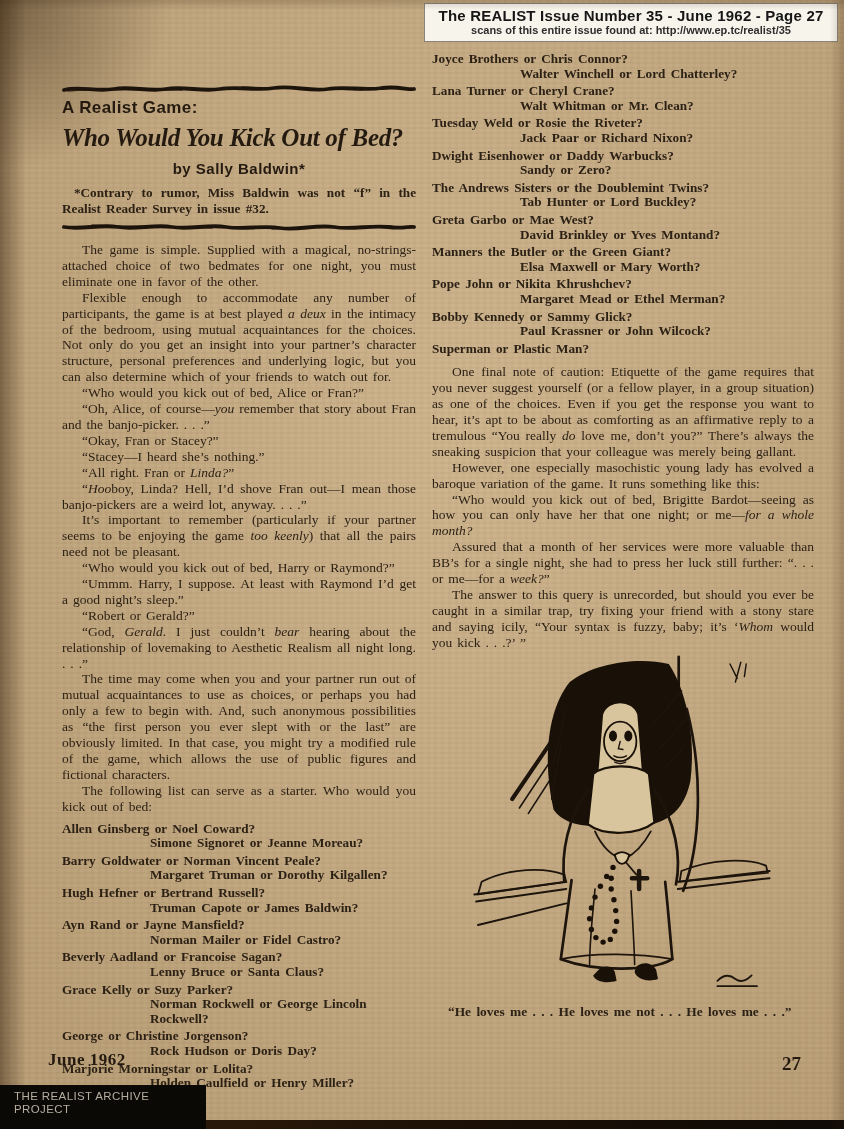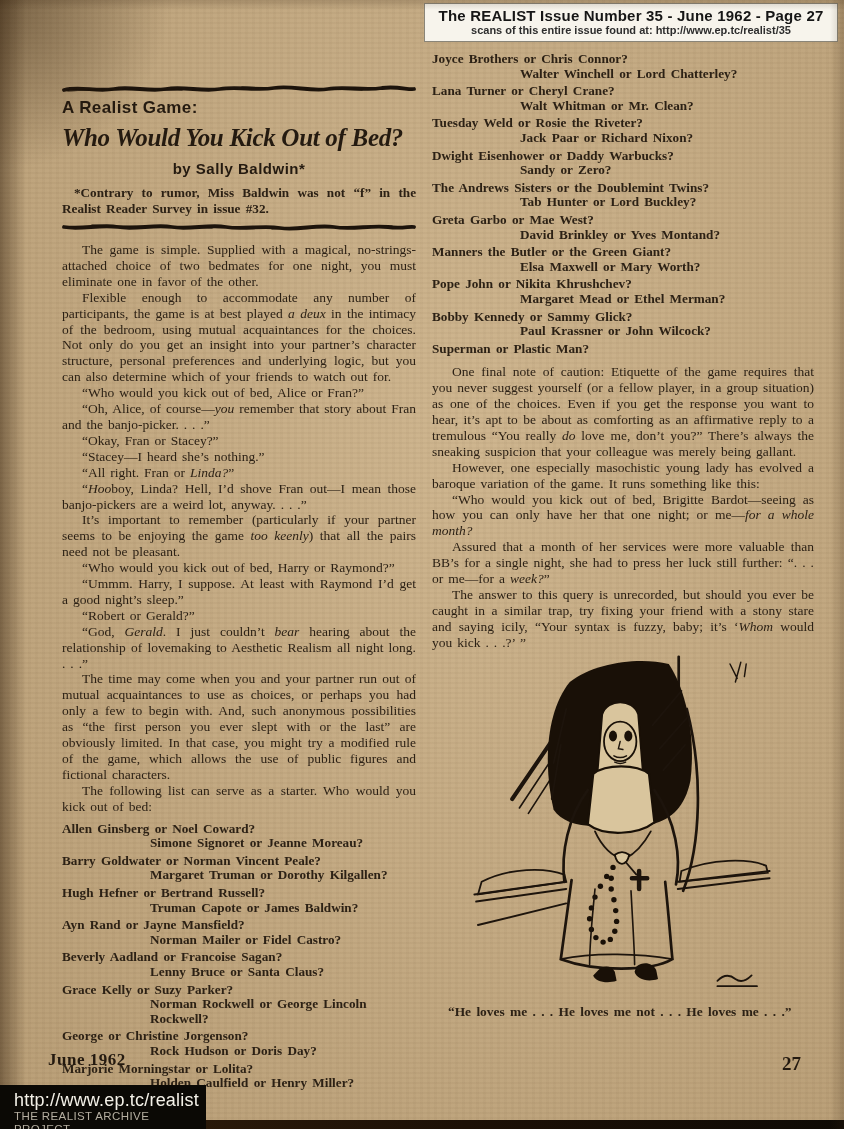--- a/index.html
+++ b/index.html
@@ -258,17 +258,16 @@
     </div>
   </div>
 
   <div class="issue-date">June 1962</div>
   <div class="page-number">27</div>
 
   <div class="edge-bottom"></div>
   <div class="edge-overlay"></div>
 
   <div class="archive-badge">
-    <div class="badge-url">http://www.ep.tc/realist</div>
     <div class="badge-name">THE REALIST ARCHIVE PROJECT</div>
   </div>
 
 </div>
 
 </body></html>

